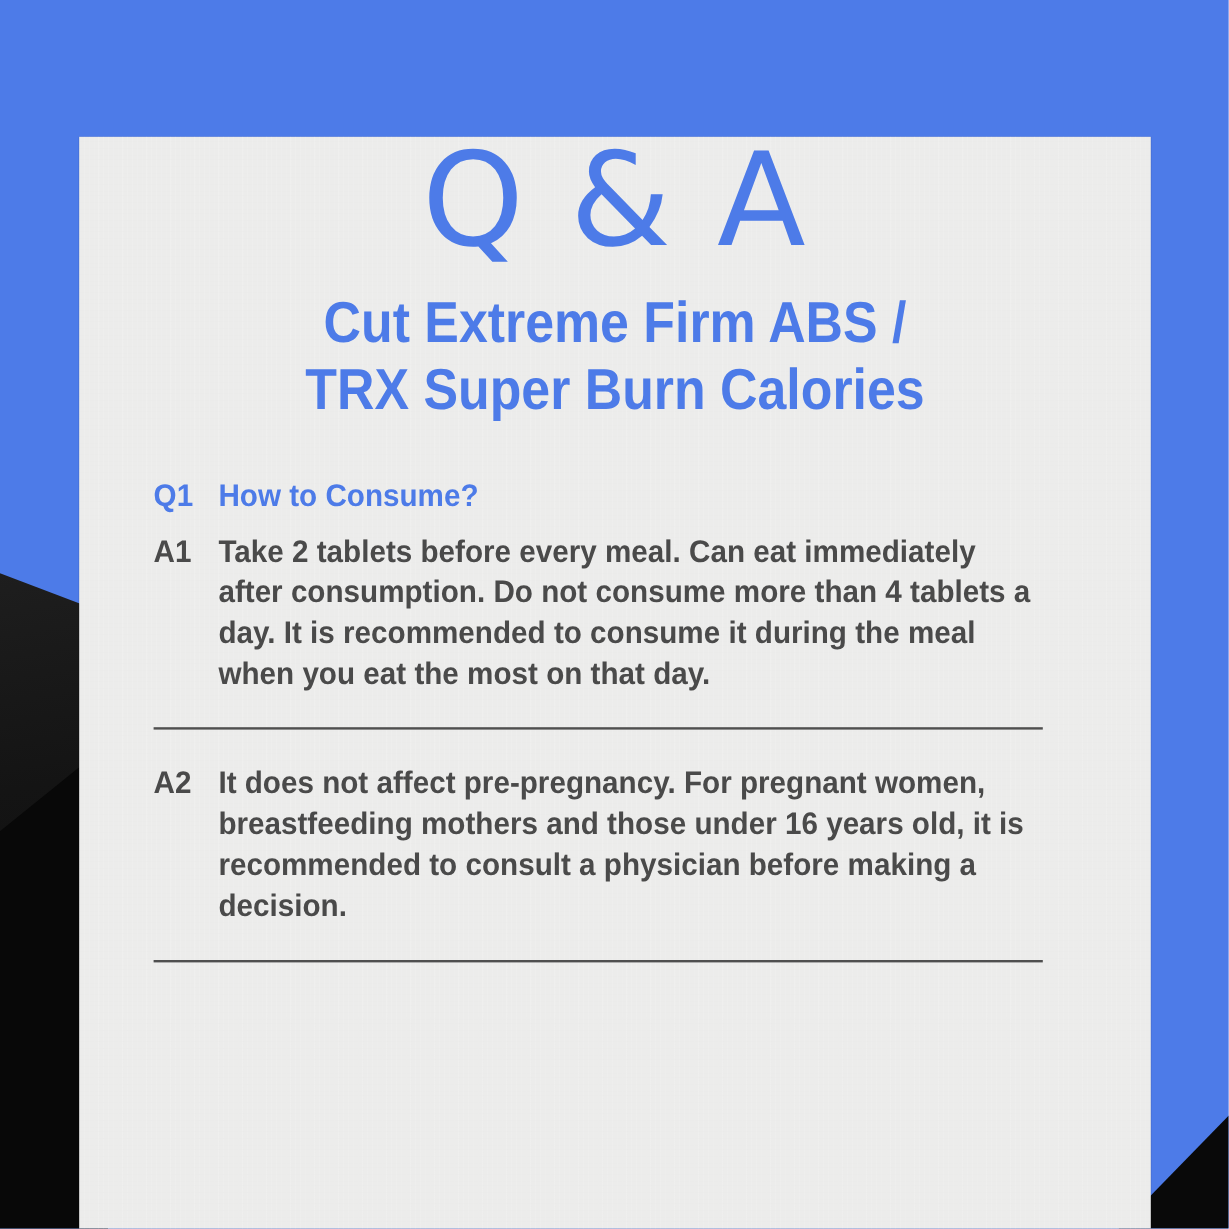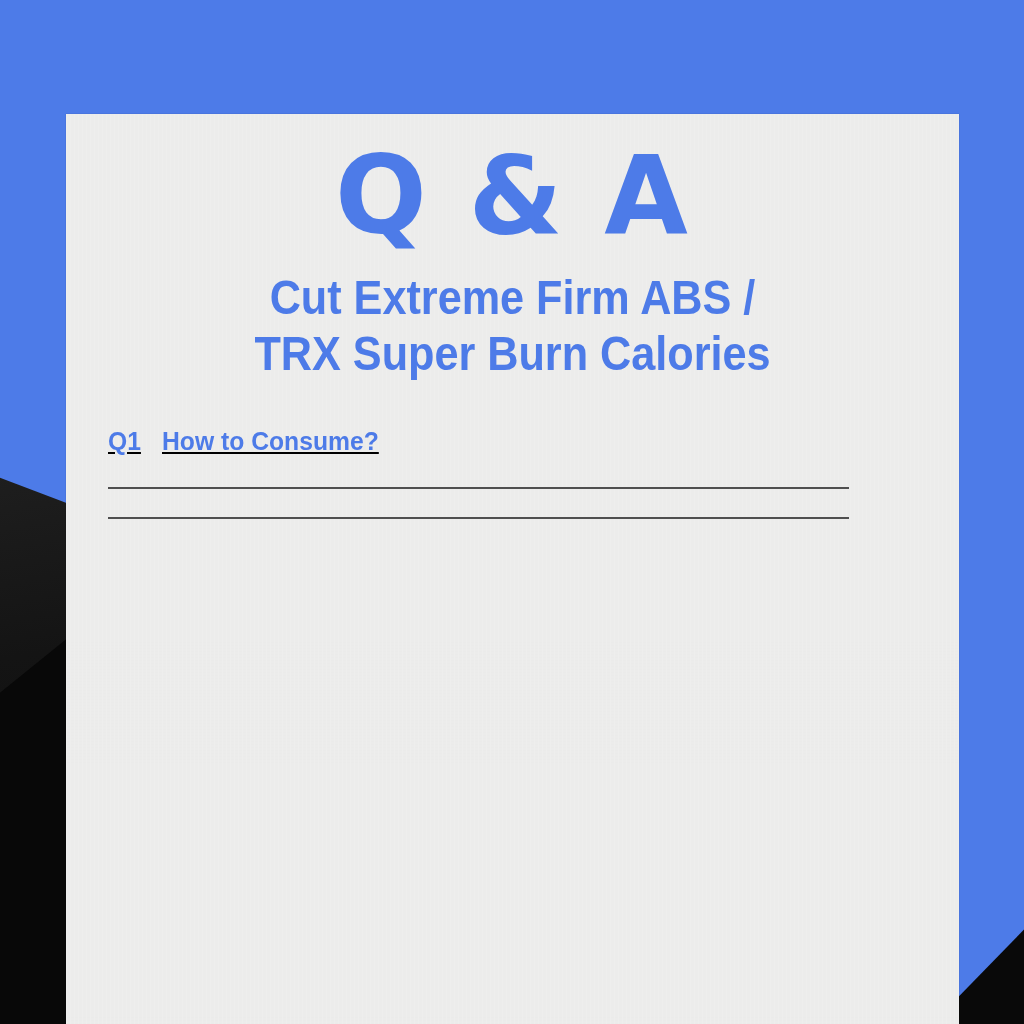--- a/index.html
+++ b/index.html
@@ -79,44 +79,42 @@
     position:relative;
     z-index:2;
     padding:0;
   }
 
   
   #main-title {
     text-align:center;
     color:#4d7be8;
     font-size:108px;
-    font-weight:bold;
+    font-weight:normal;
     letter-spacing:2px;
     line-height:1;
-    padding-top:28px;
     font-family:"DejaVu Sans", sans-serif;
   }
 
   #subtitle {
     text-align:center;
     color:#4d7be8;
     font-size:48px;
     font-weight:bold;
     line-height:1.16;
     margin-top:20px;
     padding:0 70px;
     font-family:"Liberation Sans", sans-serif;
     transform:scaleX(.9);
   }
 
   
   #qa-list {
     margin-top:44px;
-    padding:0 62px 0 42px;
-    text-decoration:underline;
+    padding:0 62px 0 62px;
   }
 
   .qa-block { position:relative; }
 
   .qa-row {
     display:flex;
     align-items:flex-start;
   }
 
   .qa-label {
@@ -173,24 +171,32 @@
         <div>TRX Super Burn Calories</div>
       </div>
 
       <div id="qa-list">
 
         <div class="qa-block">
           <div class="qa-row question">
             <div class="qa-label">Q1</div>
             <div class="qa-text">How to Consume?</div>
           </div>
+          <div class="qa-row answer">
+            <div class="qa-label">A1</div>
+            <div class="qa-text">Take 2 tablets before every meal. Can eat immediately after consumption. Do not consume more than 4 tablets a day. It is recommended to consume it during the meal when you eat the most on that day.</div>
+          </div>
         </div>
         <div class="qa-divider"></div>
 
         <div class="qa-block">
+          <div class="qa-row answer">
+            <div class="qa-label">A2</div>
+            <div class="qa-text">It does not affect pre-pregnancy. For pregnant women, breastfeeding mothers and those under 16 years old, it is recommended to consult a physician before making a decision.</div>
+          </div>
         </div>
         <div class="qa-divider"></div>
 
 
       </div>
     </div>
   </div>
 </div>
 
 </body></html>

